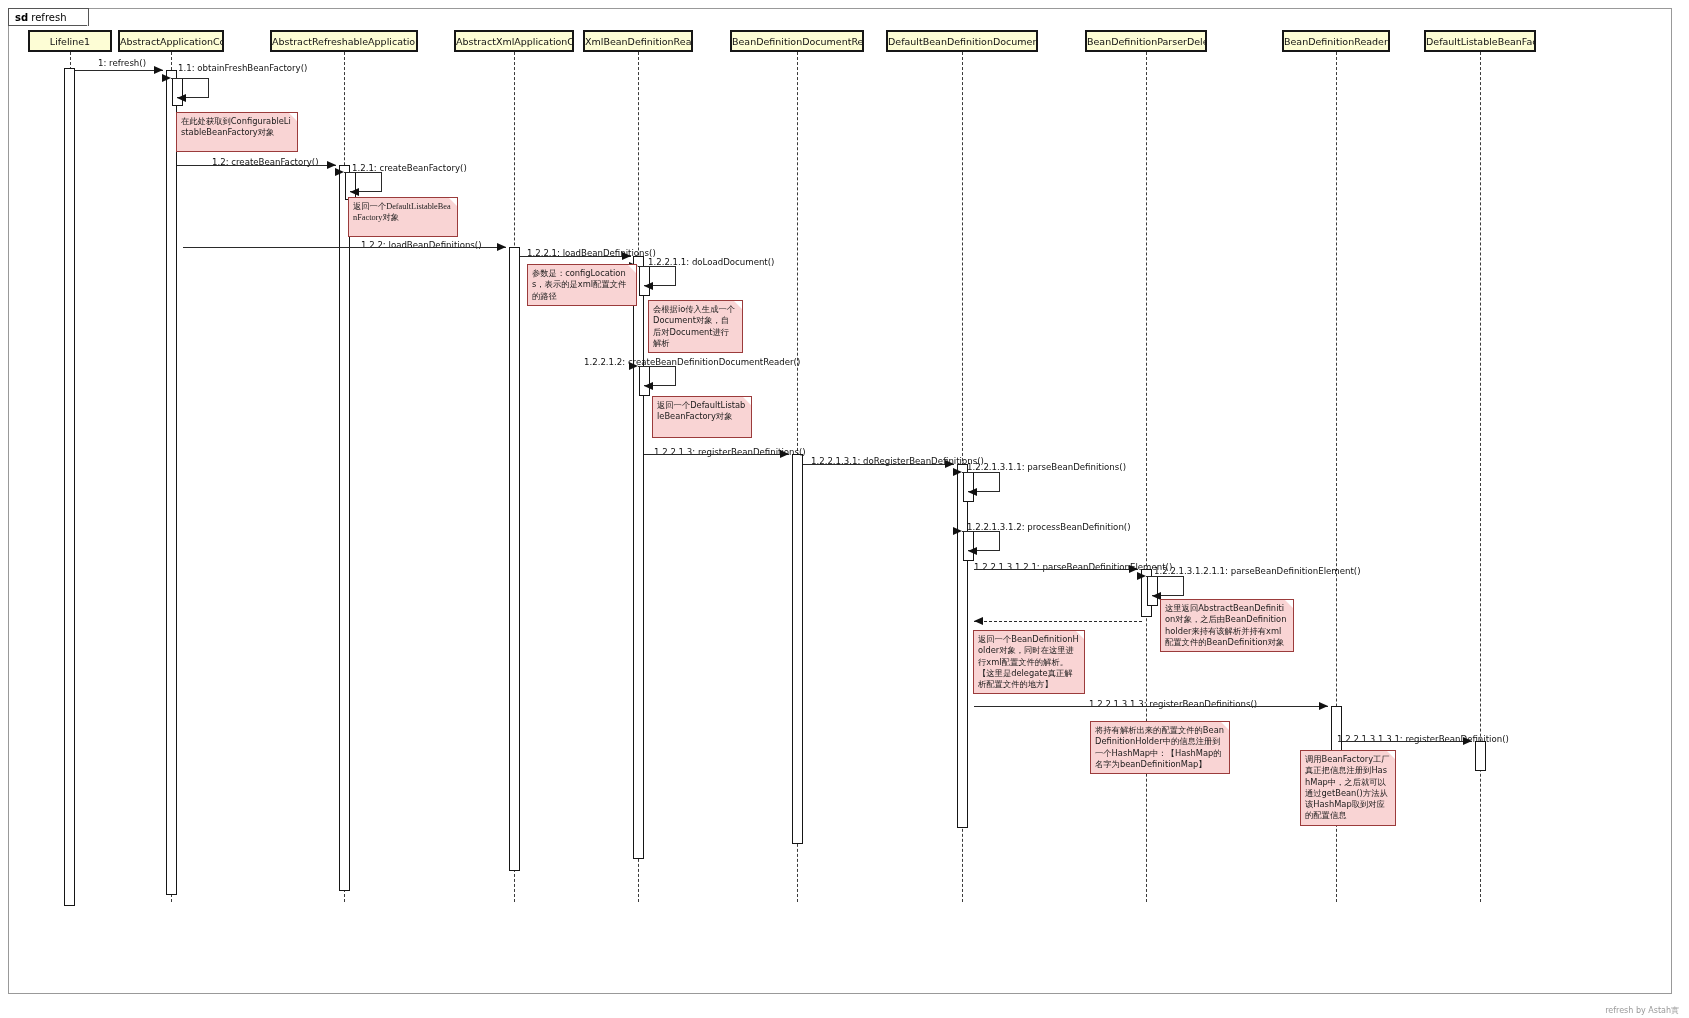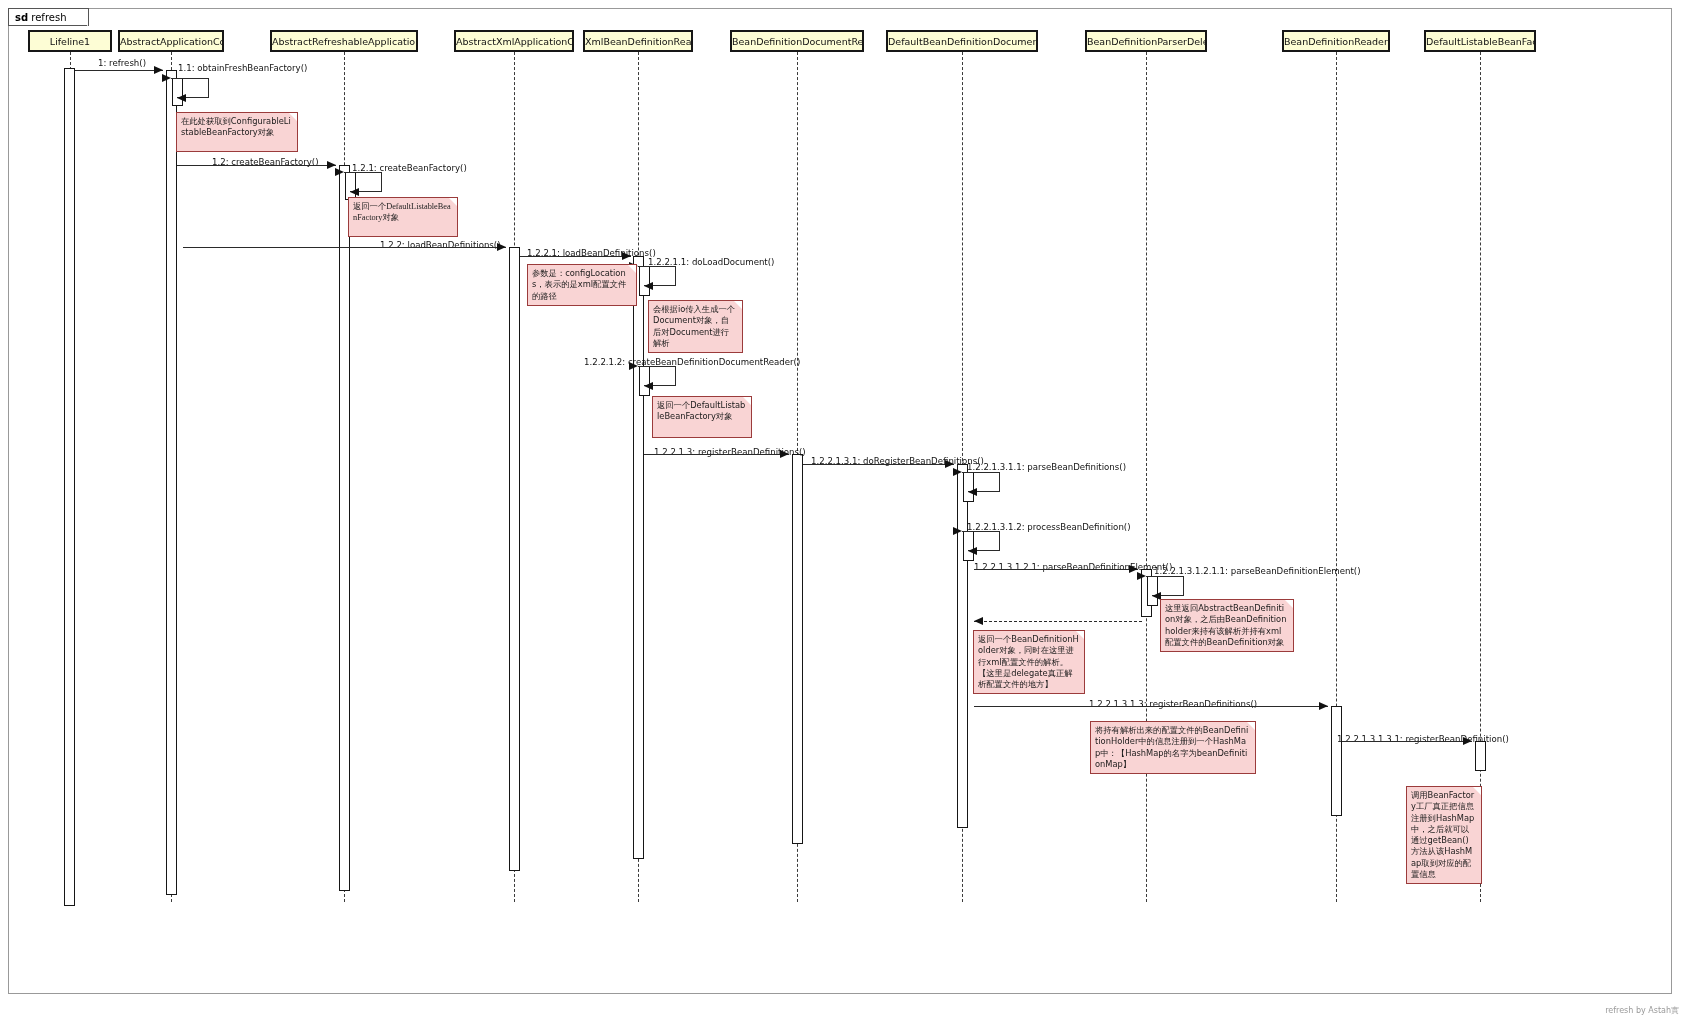--- a/index.html
+++ b/index.html
@@ -85,21 +85,21 @@
       <div class="activation" style="left: 1141px; top: 569px; width: 11px; height: 48px;"></div>
       <div class="activation" style="left: 1147px; top: 576px; width: 11px; height: 30px;"></div>
       <div class="activation" style="left: 1331px; top: 706px; width: 11px; height: 110px;"></div>
       <div class="activation" style="left: 1475px; top: 741px; width: 11px; height: 30px;"></div>
     </div>
   <div id="messages">
       <div class="msg-label" style="left: 98px; top: 58px;">1: refresh()</div>
       <div class="msg-label" style="left: 178px; top: 63px;">1.1: obtainFreshBeanFactory()</div>
       <div class="msg-label" style="left: 212px; top: 157px;">1.2: createBeanFactory()</div>
       <div class="msg-label" style="left: 352px; top: 163px;">1.2.1: createBeanFactory()</div>
-      <div class="msg-label" style="left: 380px; top: 240px;">1.2.2: loadBeanDefinitions()</div>
+      <div class="msg-label" style="left: 361px; top: 240px;">1.2.2: loadBeanDefinitions()</div>
       <div class="msg-label" style="left: 527px; top: 248px;">1.2.2.1: loadBeanDefinitions()</div>
       <div class="msg-label" style="left: 648px; top: 257px;">1.2.2.1.1: doLoadDocument()</div>
       <div class="msg-label" style="left: 584px; top: 357px;">1.2.2.1.2: createBeanDefinitionDocumentReader()</div>
       <div class="msg-label" style="left: 654px; top: 447px;">1.2.2.1.3: registerBeanDefinitions()</div>
       <div class="msg-label" style="left: 811px; top: 456px;">1.2.2.1.3.1: doRegisterBeanDefinitions()</div>
       <div class="msg-label" style="left: 967px; top: 462px;">1.2.2.1.3.1.1: parseBeanDefinitions()</div>
       <div class="msg-label" style="left: 967px; top: 522px;">1.2.2.1.3.1.2: processBeanDefinition()</div>
       <div class="msg-label" style="left: 974px; top: 562px;">1.2.2.1.3.1.2.1: parseBeanDefinitionElement()</div>
       <div class="msg-label" style="left: 1154px; top: 566px;">1.2.2.1.3.1.2.1.1: parseBeanDefinitionElement()</div>
       <div class="msg-label" style="left: 1089px; top: 699px;">1.2.2.1.3.1.3: registerBeanDefinitions()</div>
@@ -154,18 +154,18 @@
       <div class="arrowhead left" style="left: 974px; top: 617px;"></div>
     </div>
   <div id="notes">
       <div class="note" style="left: 176px; top: 112px; width: 122px; min-height: 40px;">在此处获取到ConfigurableListableBeanFactory对象</div>
       <div class="note" style="left: 348px; top: 197px; width: 110px; min-height: 40px; font-family: Liberation Serif, serif;">返回一个DefaultListableBeanFactory对象</div>
       <div class="note" style="left: 527px; top: 264px; width: 110px; min-height: 42px;">参数是：configLocations，表示的是xml配置文件的路径</div>
       <div class="note" style="left: 648px; top: 300px; width: 95px; min-height: 42px;">会根据io传入生成一个Document对象，自后对Document进行解析</div>
       <div class="note" style="left: 652px; top: 396px; width: 100px; min-height: 42px;">返回一个DefaultListableBeanFactory对象</div>
       <div class="note" style="left: 1160px; top: 599px; width: 134px; min-height: 50px;">这里返回AbstractBeanDefinition对象，之后由BeanDefinitionholder来持有该解析并持有xml配置文件的BeanDefinition对象</div>
       <div class="note" style="left: 973px; top: 630px; width: 112px; min-height: 58px;">返回一个BeanDefinitionHolder对象，同时在这里进行xml配置文件的解析。【这里是delegate真正解析配置文件的地方】</div>
-      <div class="note" style="left: 1090px; top: 721px; width: 166px; min-height: 48px;">将持有解析出来的配置文件的BeanDefinitionHolder中的信息注册到一个HashMap中：【HashMap的名字为beanDefinitionMap】</div>
-      <div class="note" style="left: 1406px; top: 750px; width: 76px; min-height: 68px; margin-top: 36px;">调用BeanFactory工厂真正把信息注册到HashMap中，之后就可以通过getBean()方法从该HashMap取到对应的配置信息</div>
+      <div class="note" style="left: 1090px; top: 721px; width: 140px; min-height: 48px;">将持有解析出来的配置文件的BeanDefinitionHolder中的信息注册到一个HashMap中：【HashMap的名字为beanDefinitionMap】</div>
+      <div class="note" style="left: 1300px; top: 750px; width: 96px; min-height: 68px;">调用BeanFactory工厂真正把信息注册到HashMap中，之后就可以通过getBean()方法从该HashMap取到对应的配置信息</div>
     </div>
 
   <div class="footer">refresh by Astah實</div>
 </div>
 
 </body></html>

